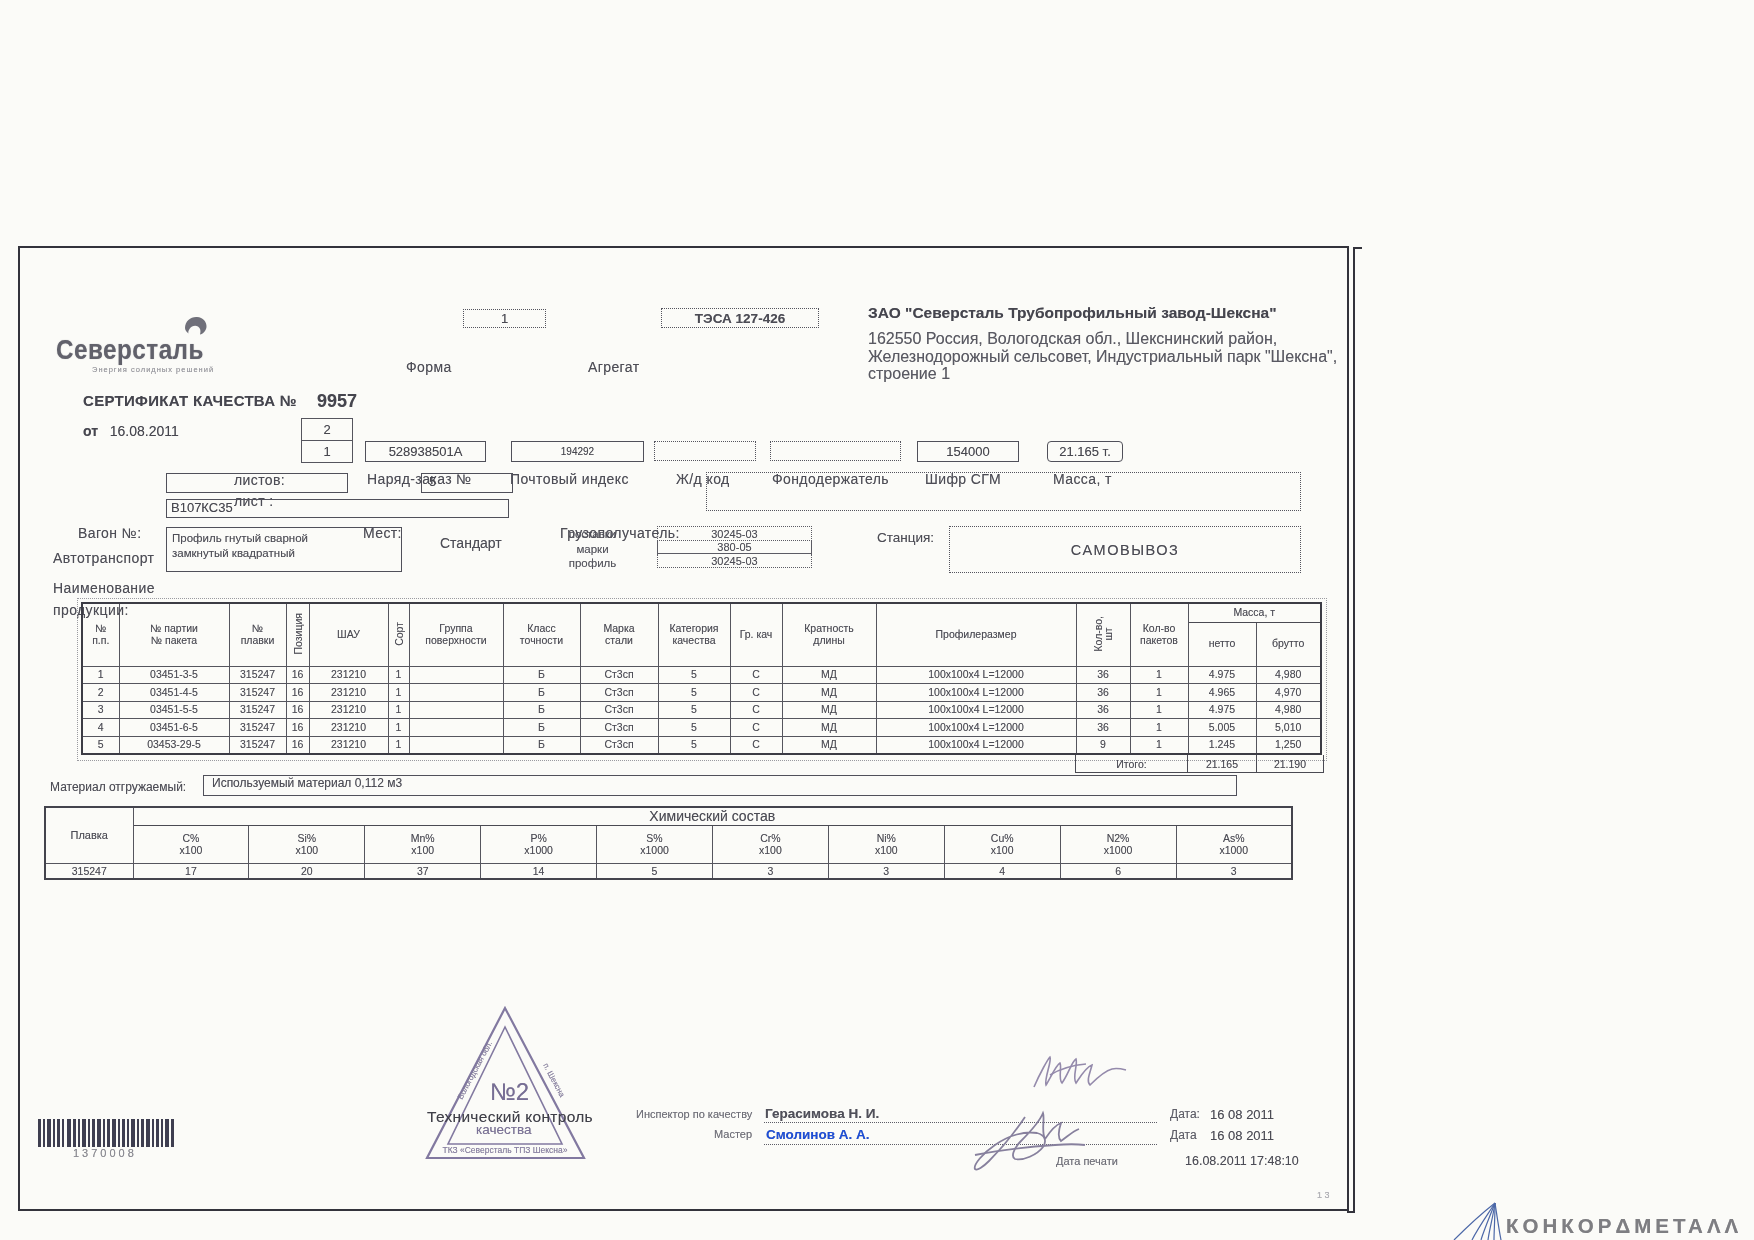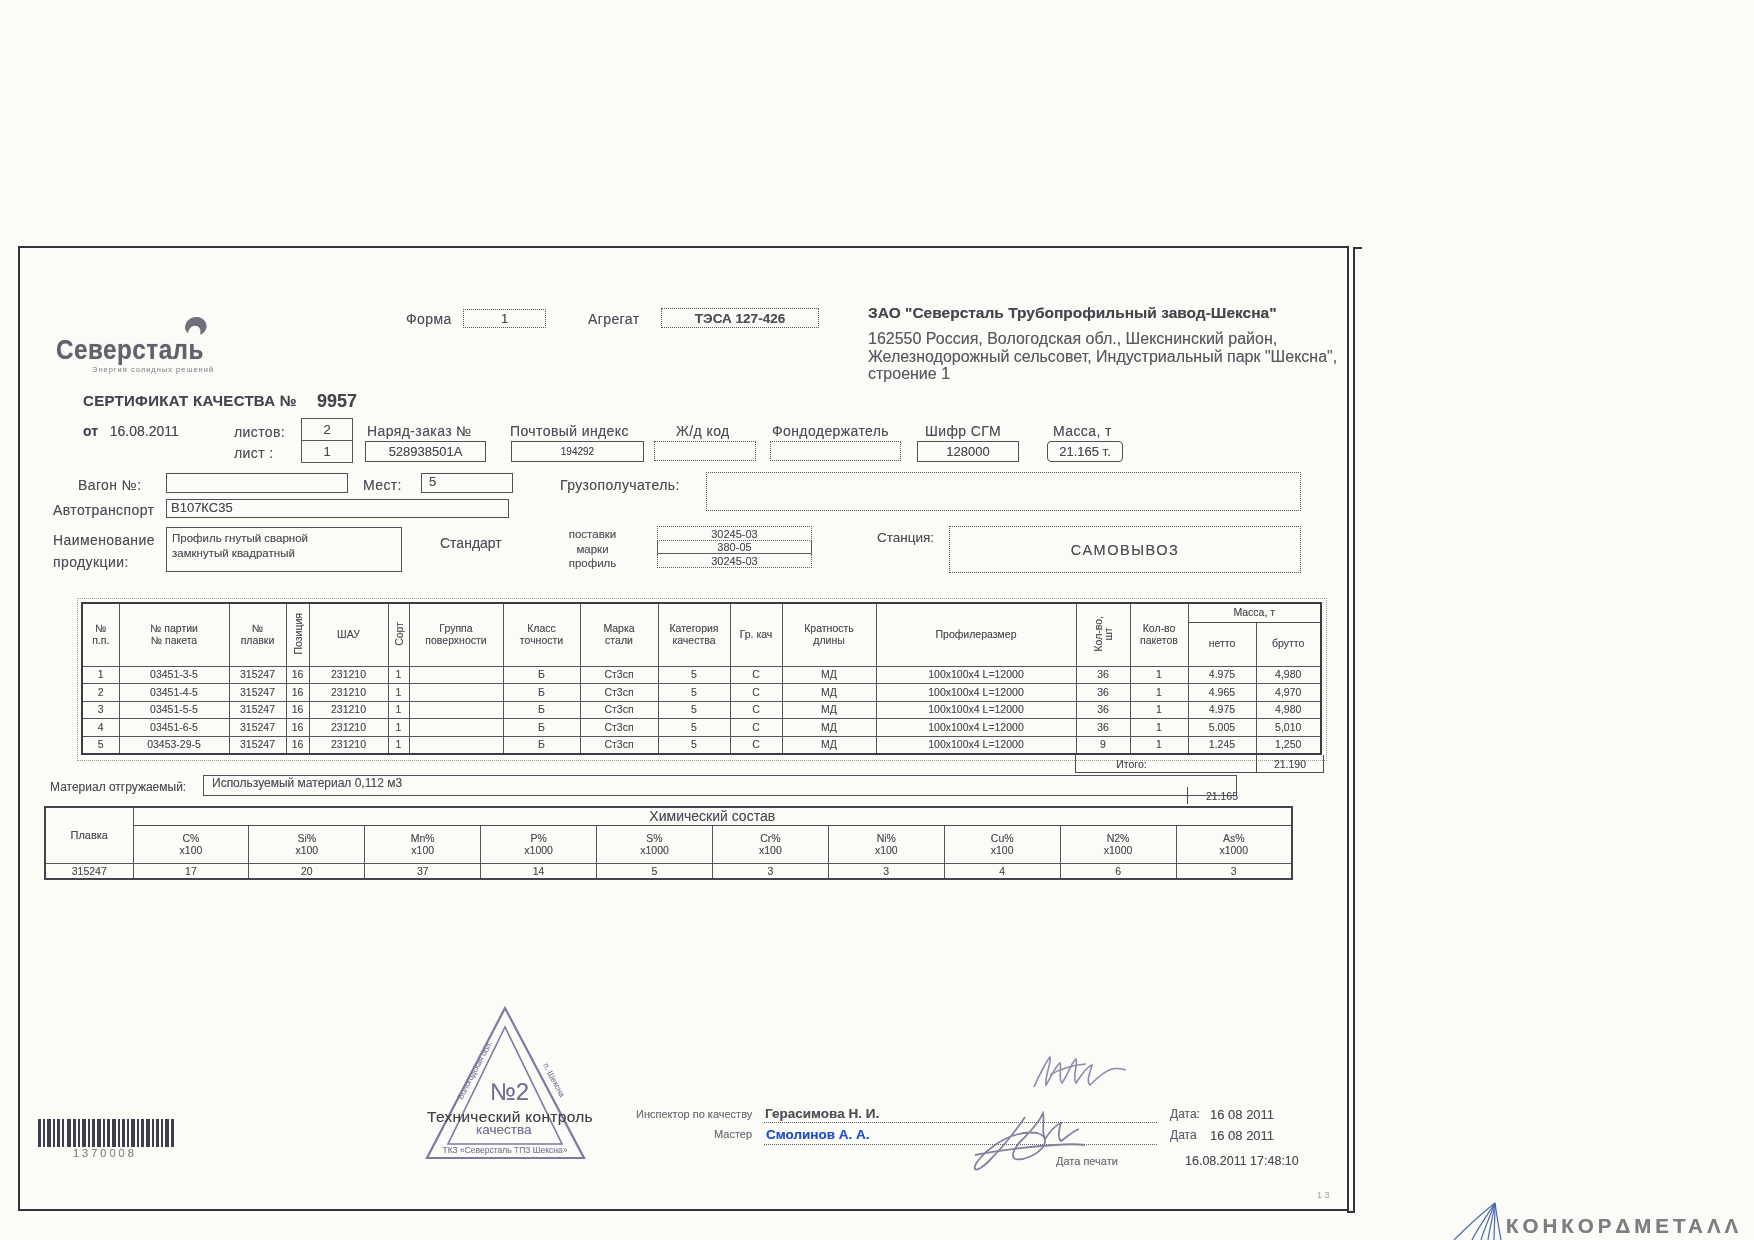--- a/index.html
+++ b/index.html
@@ -1,19 +1,19 @@
 <!DOCTYPE html>
 <html><head>
 <meta charset="utf-8">
 <style>
   html,body{margin:0;padding:0;}
   body{width:1754px;height:1240px;background:#fcfcfa;font-family:"Liberation Sans",sans-serif;}
   .abs{position:absolute;}
   .canvas{position:relative;width:1754px;height:1240px;overflow:hidden;background:#fbfbf8;color:#47474f;text-shadow:0 0 0.5px rgba(70,70,80,0.45);}
-  .lbl{font-size:14px;color:#4d4d56;white-space:nowrap;letter-spacing:0.4px;}
+  .lbl{font-size:14px;color:#4d4d56;white-space:nowrap;letter-spacing:0.4px;margin-top:48px;}
   .sm{font-size:11.5px;color:#55555e;white-space:nowrap;}
   .box{border:1px solid #50505a;background:transparent;}
   .dbox{border:1px dotted #54545e;}
   .cen{display:flex;align-items:center;justify-content:center;}
   table{border-collapse:collapse;table-layout:fixed;}
   td{padding:0;overflow:hidden;}
   #mtab td{border:1px solid #55555e;line-height:11.5px;}
   #mtab .hc{vertical-align:middle;}
   #mtab tr.dr{height:17.6px;}
   #mtab tr.dr td{border-top:1px dotted #6a6a72;}
@@ -79,21 +79,21 @@
   <div class="abs lbl" style="left:676px;top:423px;">Ж/д код</div>
 
   <div class="abs dbox" style="left:654px;top:441px;width:100px;height:18px;"></div>
 
   <div class="abs lbl" style="left:772px;top:423px;">Фондодержатель</div>
 
   <div class="abs dbox" style="left:770px;top:441px;width:129px;height:18px;"></div>
 
   <div class="abs lbl" style="left:925px;top:423px;">Шифр СГМ</div>
 
-  <div class="abs box cen" style="left:917px;top:441px;width:100px;height:19px;font-size:13px;">128000</div>
+  <div class="abs box cen" style="left:917px;top:441px;width:100px;height:19px;font-size:13px;">154000</div>
 
   <div class="abs lbl" style="left:1053px;top:423px;">Масса, т</div>
 
   <div class="abs box cen" style="left:1047px;top:441px;width:74px;height:19px;font-size:13px;border-radius:4px;">21.165 т.</div>
 
   <div class="abs lbl" style="left:78px;top:477px;">Вагон №:</div>
 
   <div class="abs box" style="left:166px;top:473px;width:180px;height:18px;"></div>
 
   <div class="abs lbl" style="left:363px;top:477px;text-align:right;">Мест:</div>
@@ -272,21 +272,21 @@
           <td>9</td>
           <td>1</td>
           <td>1.245</td>
           <td>1,250</td>
         </tr>
   </tbody>
     </table>
 
   <div class="abs" style="left:1075px;top:755px;width:247px;height:17px;border:1px solid #4a4a53;border-top:none;font-size:10.5px;color:#4c4c55;display:flex;">
     <div class="cen" style="width:111px;height:100%;">Итого:</div>
-    <div class="cen" style="width:68px;height:100%;border-left:1px solid #4a4a53;margin-top:32px;">21.165</div>
+    <div class="cen" style="width:68px;height:100%;border-left:1px solid #4a4a53;">21.165</div>
     <div class="cen" style="flex:1;height:100%;border-left:1px solid #4a4a53;">21.190</div>
   </div>
 
   <div class="abs" style="left:50px;top:780px;font-size:12px;color:#4d4d56;">Материал отгружаемый:</div>
 
   <div class="abs box" style="left:203px;top:775px;width:1032px;height:19px;font-size:12px;color:#4d4d56;"><span style="margin-left:8px;">Используемый материал 0,112 м3</span></div>
 
   <table class="abs" id="ctab" style="left:44px;top:806px;width:1247px;border:2px solid #44444d;font-size:10.5px;color:#4c4c55;text-align:center;">
     <colgroup>
       <col style="width:88px">

